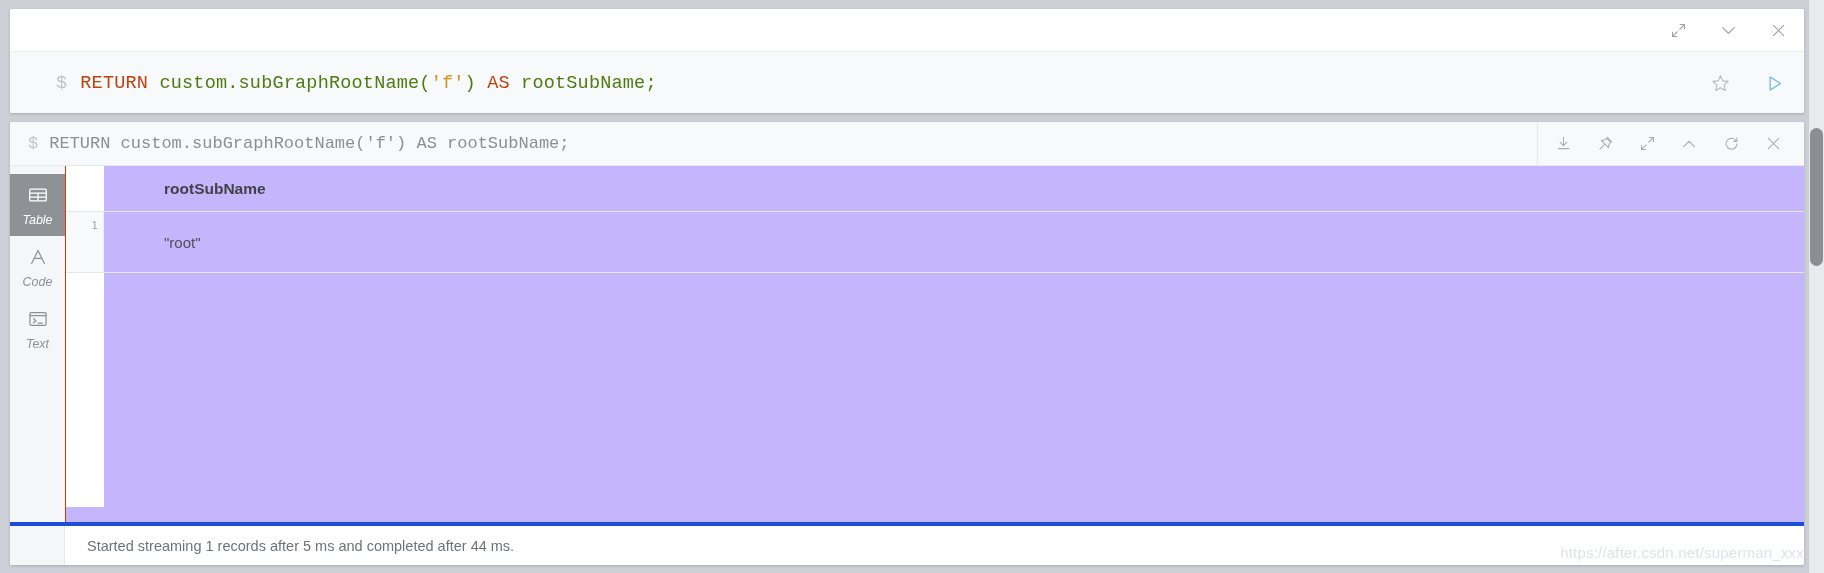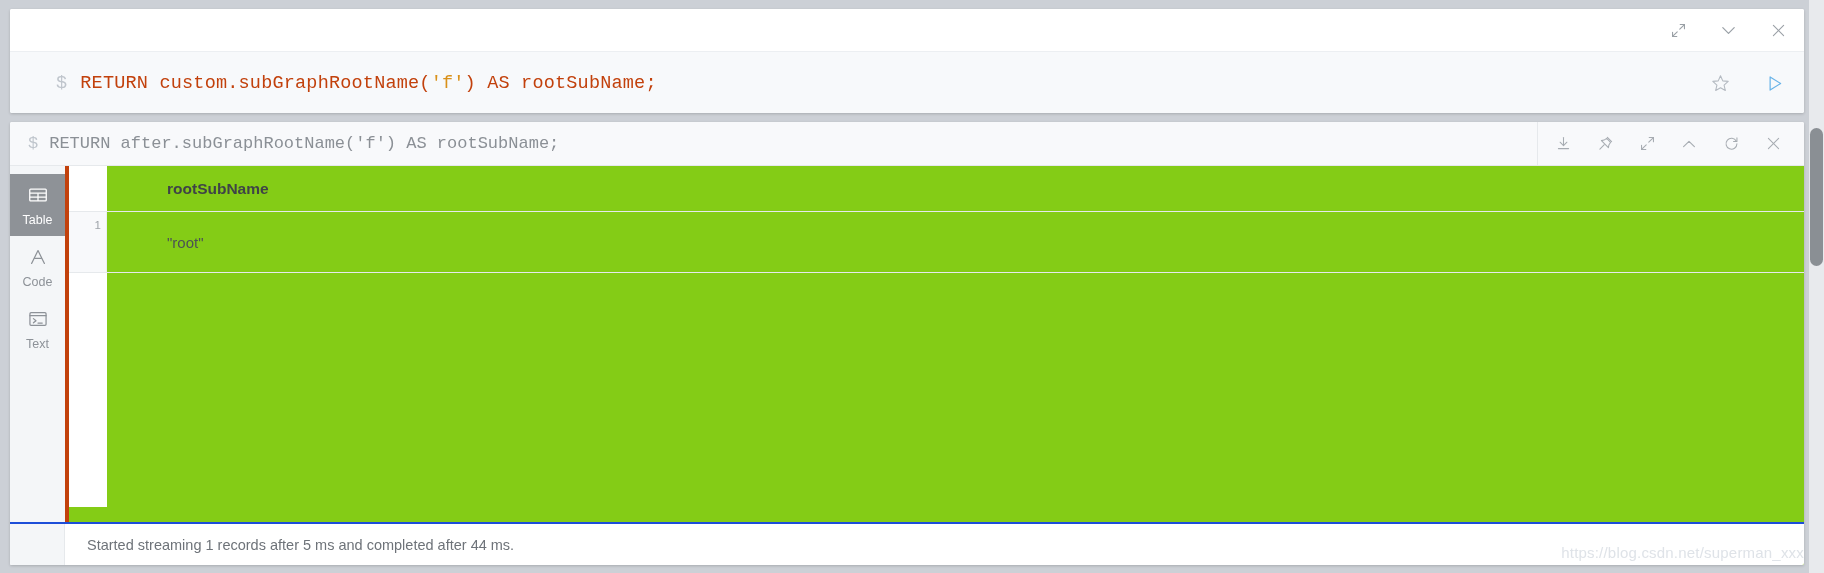--- a/index.html
+++ b/index.html
@@ -72,21 +72,21 @@
     display: flex;
     align-items: center;
     font-family: "Liberation Mono", "DejaVu Sans Mono", monospace;
     font-size: 18.5px;
     letter-spacing: 0.2px;
     white-space: pre;
   }
 
   .prompt { color: #bfc5cc; margin-right: 13px; }
   .kw     { color: #c2410c; }
-  .plain  { color: #c2410c; }
+  .plain  { color: #4d7c0f; }
   .str    { color: #d9911a; }
 
   .editor-actions {
     position: absolute;
     right: 18px;
     top: 0;
     height: 62px;
     display: flex;
     align-items: center;
     gap: 30px;
@@ -153,23 +153,24 @@
   .frame-body {
     position: relative;
     height: 400px;
     display: flex;
   }
 
   
   .rail {
     width: 55px;
     background: #f4f6f8;
-    border-right: 4px solid #c2410c;
+    border-right: 1px solid #c2410c;
     flex: 0 0 55px;
     padding-top: 8px;
+    font-style: italic;
   }
 
   .rail-item {
     height: 62px;
     display: flex;
     flex-direction: column;
     align-items: center;
     justify-content: center;
     gap: 4px;
     color: #8d9298;
@@ -181,21 +182,21 @@
   }
   .rail-item.active {
     background: #8e9297;
     color: #ffffff;
   }
 
   
   .table-area {
     flex: 1 1 auto;
     position: relative;
-    background: #84cc16;
+    background: #c4b5fd;
     overflow: hidden;
   }
 
   .grid-head {
     display: flex;
     height: 45px;
     border-bottom: 1px solid #e6e9ec;
   }
   .grid-row {
     display: flex;
@@ -237,21 +238,21 @@
   .grid-filler .cell-num { background: #ffffff; border-right-color: #ffffff; }
 
   
   .status-bar {
     position: absolute;
     left: 0;
     bottom: 0;
     width: 100%;
     height: 43px;
     background: #ffffff;
-    border-top: 2px solid #1d4ed8;
+    border-top: 4px solid #1d4ed8;
     display: flex;
     align-items: center;
     box-sizing: border-box;
   }
   .status-spacer { flex: 0 0 55px; height: 100%; background: #f4f6f8; border-right: 1px solid #e6e9ec; box-sizing: border-box; }
   .status-text {
     padding-left: 22px;
     font-size: 14.5px;
     color: #6e7379;
   }
@@ -347,21 +348,21 @@
       </div>
     </div>
 
   </div>
 
   <div class="frame">
 
     <div class="frame-header">
       <div class="frame-query">
         <span class="q-prompt">$</span>
-        <span>RETURN after.subGraphRootName('f') AS rootSubName;</span>
+        <span>RETURN custom.subGraphRootName('f') AS rootSubName;</span>
       </div>
 
       <div class="frame-header-icons">
 
         <div class="fh-icon">
           <svg width="17" height="17" viewBox="0 0 20 20" fill="none" stroke="currentColor" stroke-width="1.25" stroke-linecap="round" stroke-linejoin="round">
             <path d="M10 3 L10 12"></path>
               <path d="M6 8.5 L10 12.5 L14 8.5"></path>
               <path d="M4 16 L16 16"></path>
           </svg>
@@ -468,19 +469,19 @@
 
     </div>
 
     <div class="status-bar">
       <div class="status-spacer"></div>
       <div class="status-text">Started streaming 1 records after 5 ms and completed after 44 ms.</div>
     </div>
 
   </div>
 
-  <div class="watermark">https://blog.csdn.net/superman_xxx</div>
+  <div class="watermark">https://after.csdn.net/superman_xxx</div>
 
   <div class="scrollbar-track">
     <div class="scrollbar-thumb"></div>
   </div>
 
 </div>
 
 </body></html>

